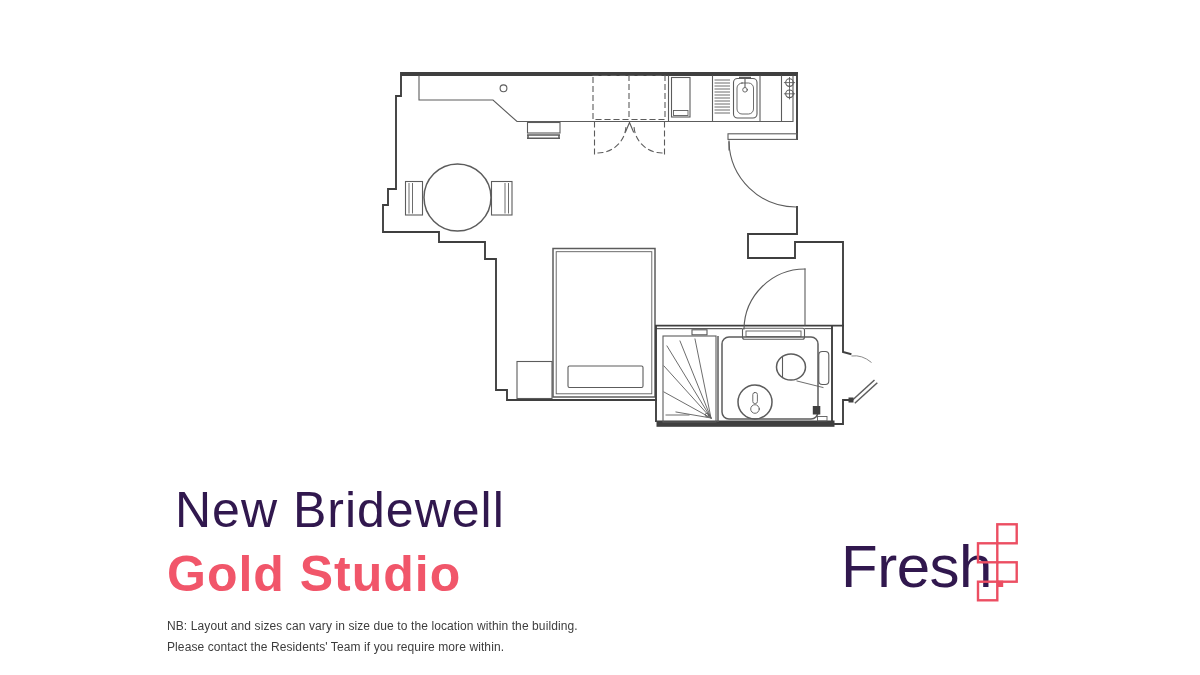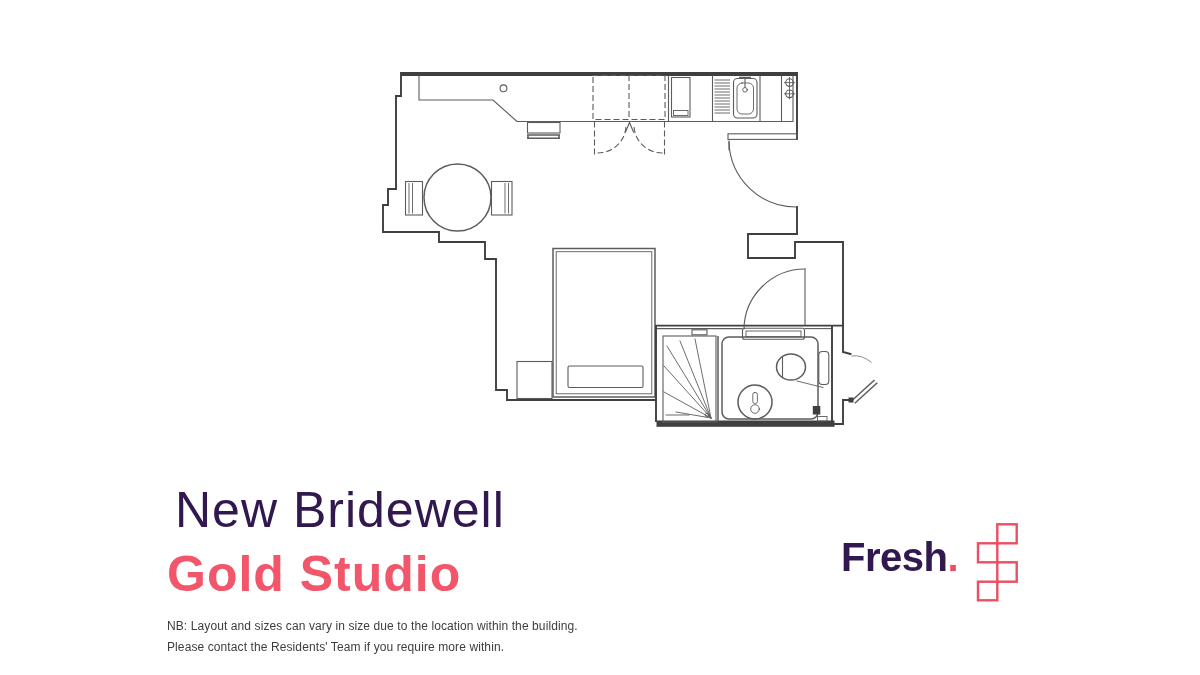--- a/index.html
+++ b/index.html
@@ -34,21 +34,21 @@
     margin:0 0 0 0;font-size:50px;line-height:1.12;font-weight:600;
     letter-spacing:1px;color:var(--coral);
   }
   .note{
     margin:14px 0 0 0;font-size:12px;line-height:21px;color:var(--note);
     letter-spacing:.1px;
   }
   
   .wordmark{
     position:absolute;left:841px;top:537px;
-    font-size:40px;font-weight:700;letter-spacing:-.5px;color:var(--purple);
+    font-size:60px;font-weight:400;letter-spacing:-.5px;color:var(--purple);
     line-height:1;
   }
   .wordmark .dot{color:var(--coral-mark)}
   .logomark{position:absolute;left:976px;top:521px;width:44px;height:82px}
   .logomark rect{fill:none;stroke:var(--coral-mark);stroke-width:2.4}
 </style>
 </head>
 <body>
 
 <svg class="plan" viewBox="360 50 540 400" aria-hidden="false">

